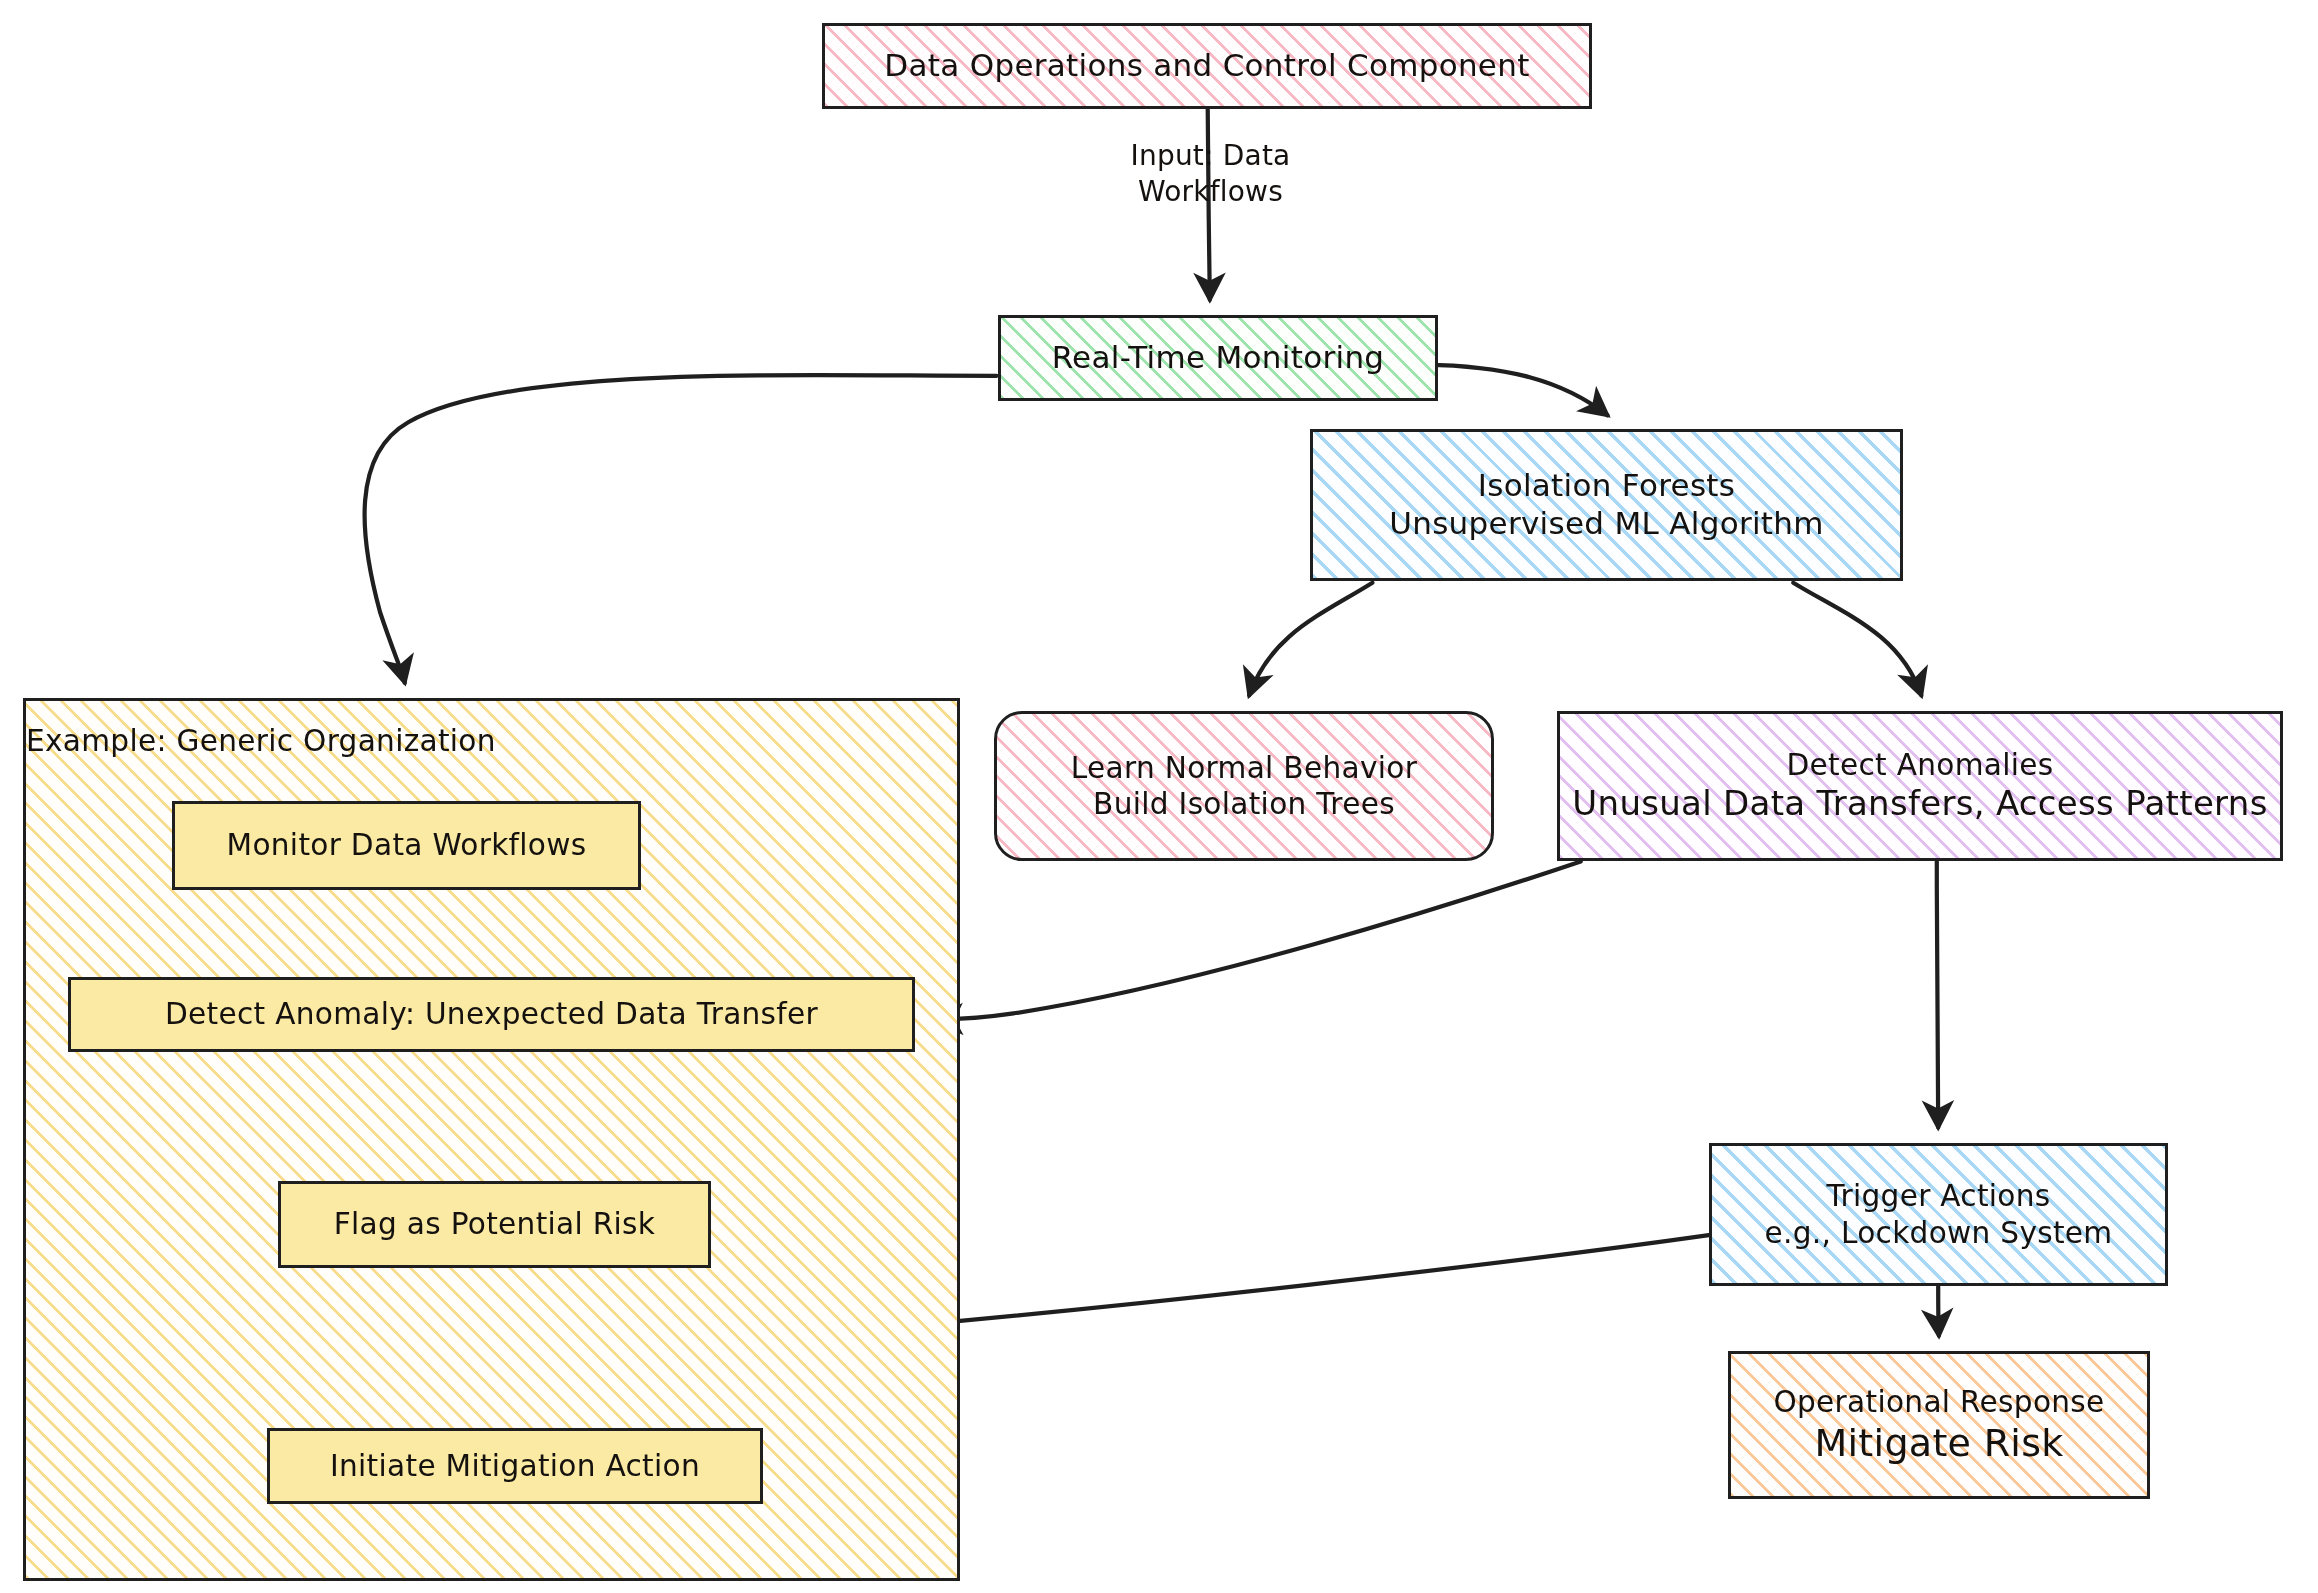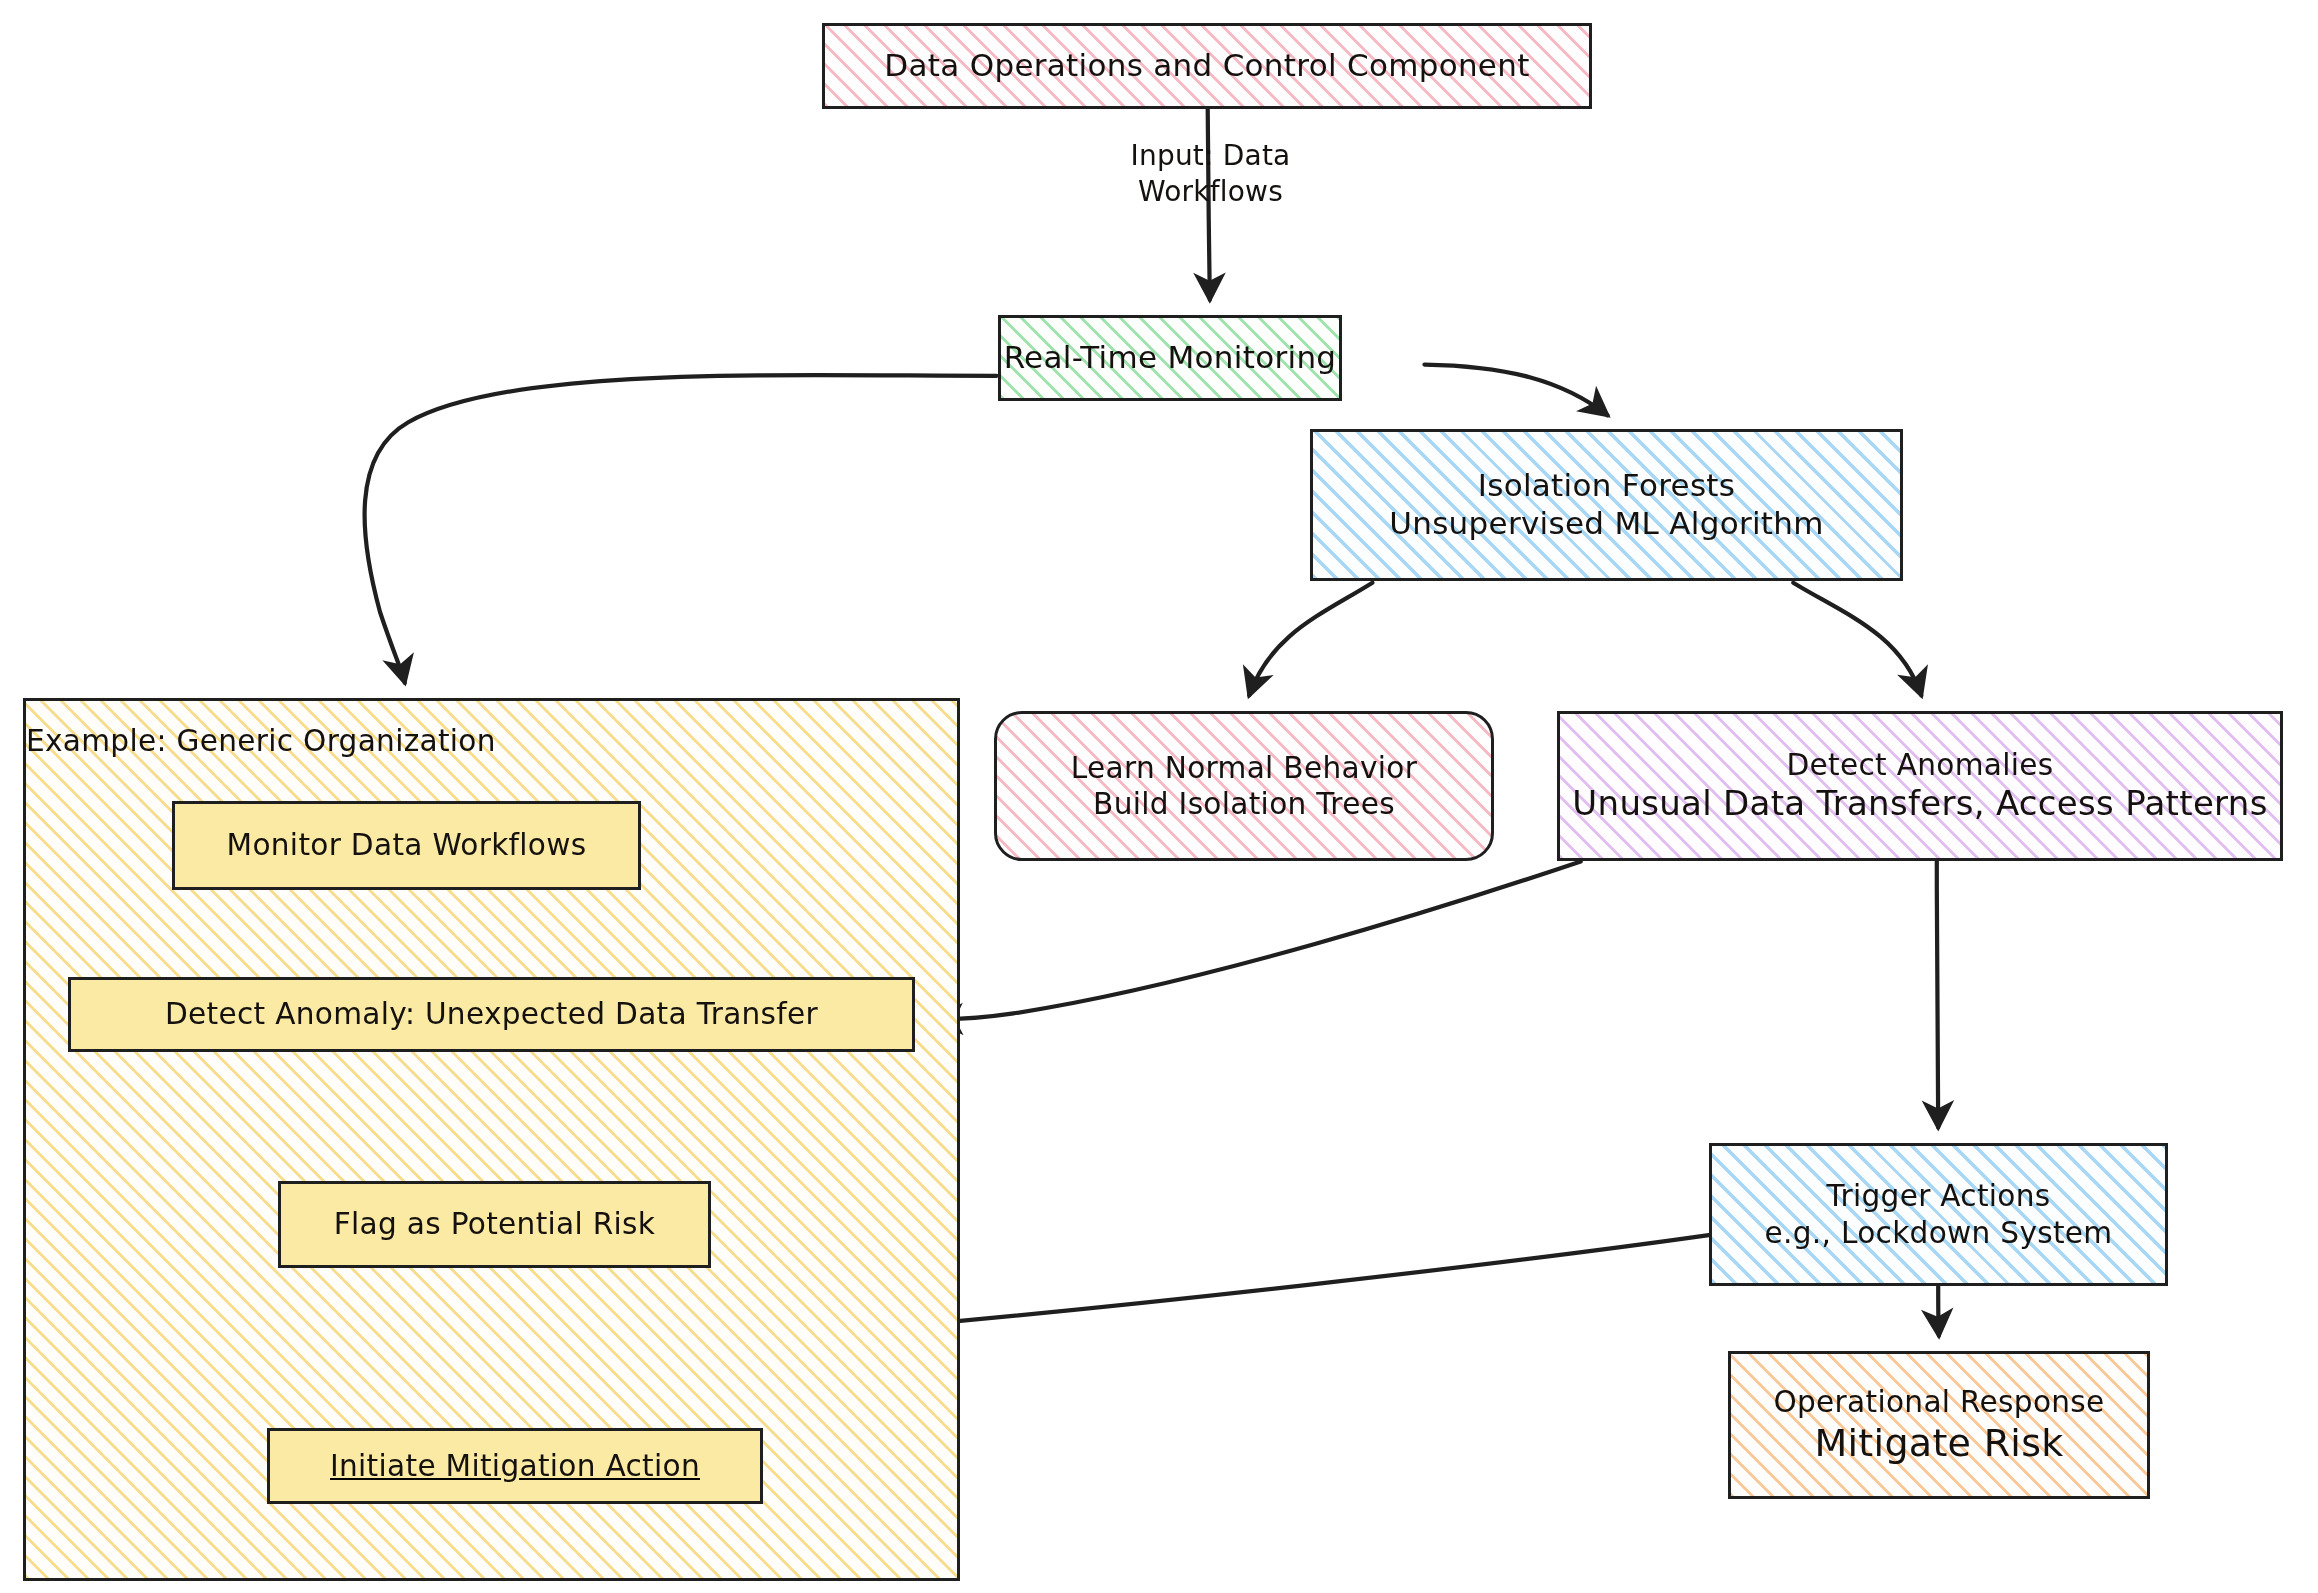--- a/index.html
+++ b/index.html
@@ -76,29 +76,29 @@
   </div>
 
   <div class="node solid-yellow" style="left:68px;top:977px;width:847px;height:75px;">
     <span class="ln" style="font-size:29.6px;">Detect Anomaly: Unexpected Data Transfer</span>
   </div>
 
   <div class="node solid-yellow" style="left:278px;top:1181px;width:433px;height:87px;">
     <span class="ln" style="font-size:29.6px;">Flag as Potential Risk</span>
   </div>
 
-  <div class="node solid-yellow" style="left:267px;top:1428px;width:496px;height:76px;text-decoration:underline;">
+  <div class="node solid-yellow" style="left:267px;top:1428px;width:496px;height:76px;">
     <span class="ln" style="font-size:29.6px;">Initiate Mitigation Action</span>
   </div>
 
   <div class="node hatch h-pink" style="left:822px;top:22.5px;width:770px;height:86px;">
     <span class="ln" style="font-size:31px;">Data Operations and Control Component</span>
   </div>
 
-  <div class="node hatch h-green" style="left:998px;top:315px;width:344px;height:86px;">
+  <div class="node hatch h-green" style="left:998px;top:315px;width:440px;height:86px;">
     <span class="ln" style="font-size:31px;">Real-Time Monitoring</span>
   </div>
 
   <div class="node hatch h-blue" style="left:1310px;top:429px;width:593px;height:152px;">
     <span class="ln" style="font-size:31px;">Isolation Forests</span>
     <span class="ln" style="font-size:31px;">Unsupervised ML Algorithm</span>
   </div>
 
   <div class="node hatch h-pink" style="left:994px;top:711px;width:500px;height:150px;border-radius:28px;">
     <span class="ln" style="font-size:29.6px;">Learn Normal Behavior</span>

